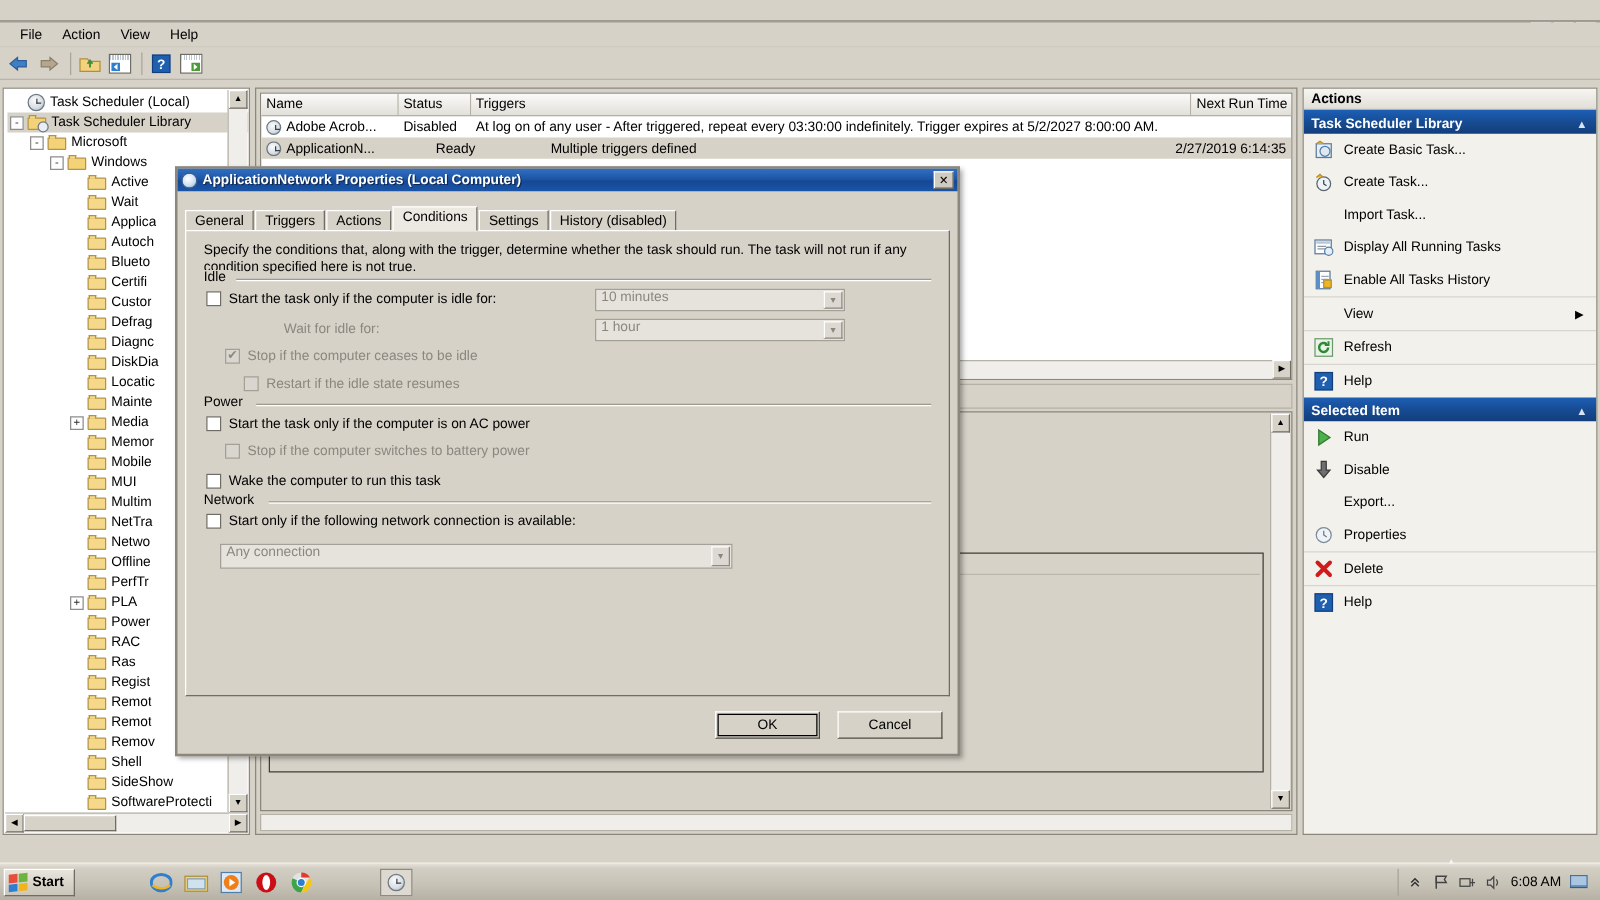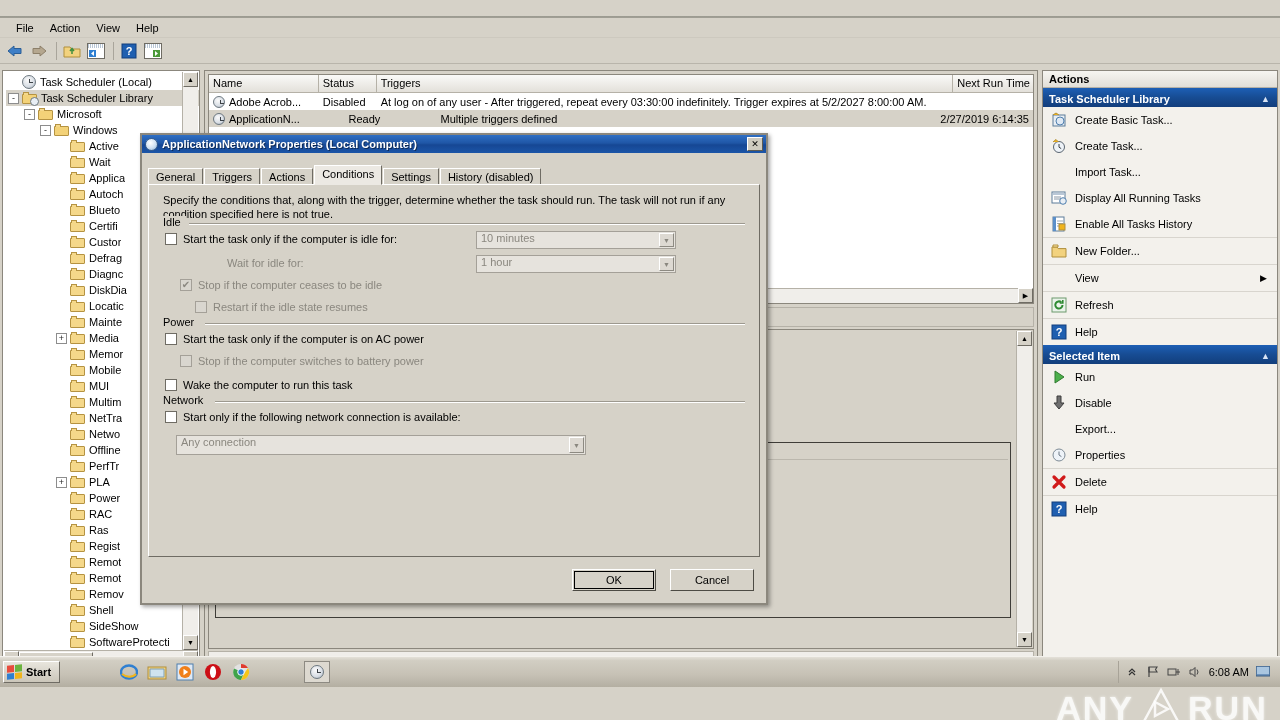--- a/index.html
+++ b/index.html
@@ -171,21 +171,21 @@
     border:1px solid #fff;border-right-color:#8d8a82;border-bottom-color:#8d8a82;box-sizing:border-box;
     display:flex;align-items:center;justify-content:center;font-size:7px;color:#8a877f;}
 
   .dlg-buttons{position:absolute;right:12px;bottom:12px;display:flex;gap:14px;border-radius:10px;}
   .btn{width:84px;height:22px;background:#d6d2c8;border:1px solid #fff;
     border-right-color:#4d4b44;border-bottom-color:#4d4b44;box-sizing:border-box;
     display:flex;align-items:center;justify-content:center;font-size:11px;}
   .btn.default{outline:1px solid #000;outline-offset:-3px;}
 
   
-  .taskbar{position:absolute;left:0;top:656px;width:1280px;height:30px;
+  .taskbar{position:absolute;left:0;top:690px;width:1280px;height:30px;
     background:linear-gradient(to bottom,#e4e1d9 0%,#d2cec3 12%,#c6c1b5 60%,#b4afa2 100%);
     border-top:1px solid #f3f1ec;display:flex;align-items:center;gap:45px;}
   .startbtn{height:22px;margin-left:3px;display:flex;align-items:center;padding:0 8px 0 3px;
     background:linear-gradient(to bottom,#e8e5dd,#cbc6ba);border:1px solid #fff;
     border-right-color:#6f6c64;border-bottom-color:#6f6c64;box-sizing:border-box;font-weight:bold;font-size:11px;}
   .flag{width:15px;height:14px;margin-right:4px;display:grid;grid-template-columns:1fr 1fr;
     grid-template-rows:1fr 1fr;gap:1px;transform:skewY(-6deg);}
   .flag i:nth-child(1){background:#e84c3d;}
   .flag i:nth-child(2){background:#6cb33f;}
   .flag i:nth-child(3){background:#2f7fd1;}
@@ -621,27 +621,20 @@
           <div class="ap-item">
             <span class="ap-ico"><svg width="16" height="16" viewBox="0 0 16 16">
                 <rect x="2" y="1" width="11" height="14" fill="#fff" stroke="#5d7c99"></rect>
                 <rect x="2" y="1" width="3" height="14" fill="#5b8fc9"></rect>
                 <path d="M6 5h6M6 7.5h6M6 10h6" stroke="#9aa8b6"></path>
                 <rect x="8" y="8" width="6" height="6" fill="#f0b41c" stroke="#b08f3c"></rect>
               </svg></span>
             <span>Enable All Tasks History</span>
           </div>
           <div class="ap-item div">
-            <span class="ap-ico"><svg width="16" height="16" viewBox="0 0 16 16">
-                <path d="M1 4h5l1.2 1.6H15V14H1z" fill="#f2d27e" stroke="#b08f3c"></path>
-                <path d="M2 2h5v2H2z" fill="#ffe9a8" stroke="#b08f3c"></path>
-              </svg></span>
-            <span>New Folder...</span>
-          </div>
-          <div class="ap-item div">
             <span class="ap-ico"></span>
             <span>View</span>
             <span class="ap-arrow">▶</span>
           </div>
           <div class="ap-item div">
             <span class="ap-ico"><svg width="16" height="16" viewBox="0 0 16 16">
                 <rect x="1" y="1" width="14" height="14" fill="#eaf3ea" stroke="#6d9a6d"></rect>
                 <path d="M11.5 8a3.6 3.6 0 1 1-1.2-2.7" fill="none" stroke="#2e8b32" stroke-width="2"></path>
                 <path d="M11.8 3v3h-3" fill="none" stroke="#2e8b32" stroke-width="1.6"></path>
               </svg></span>

